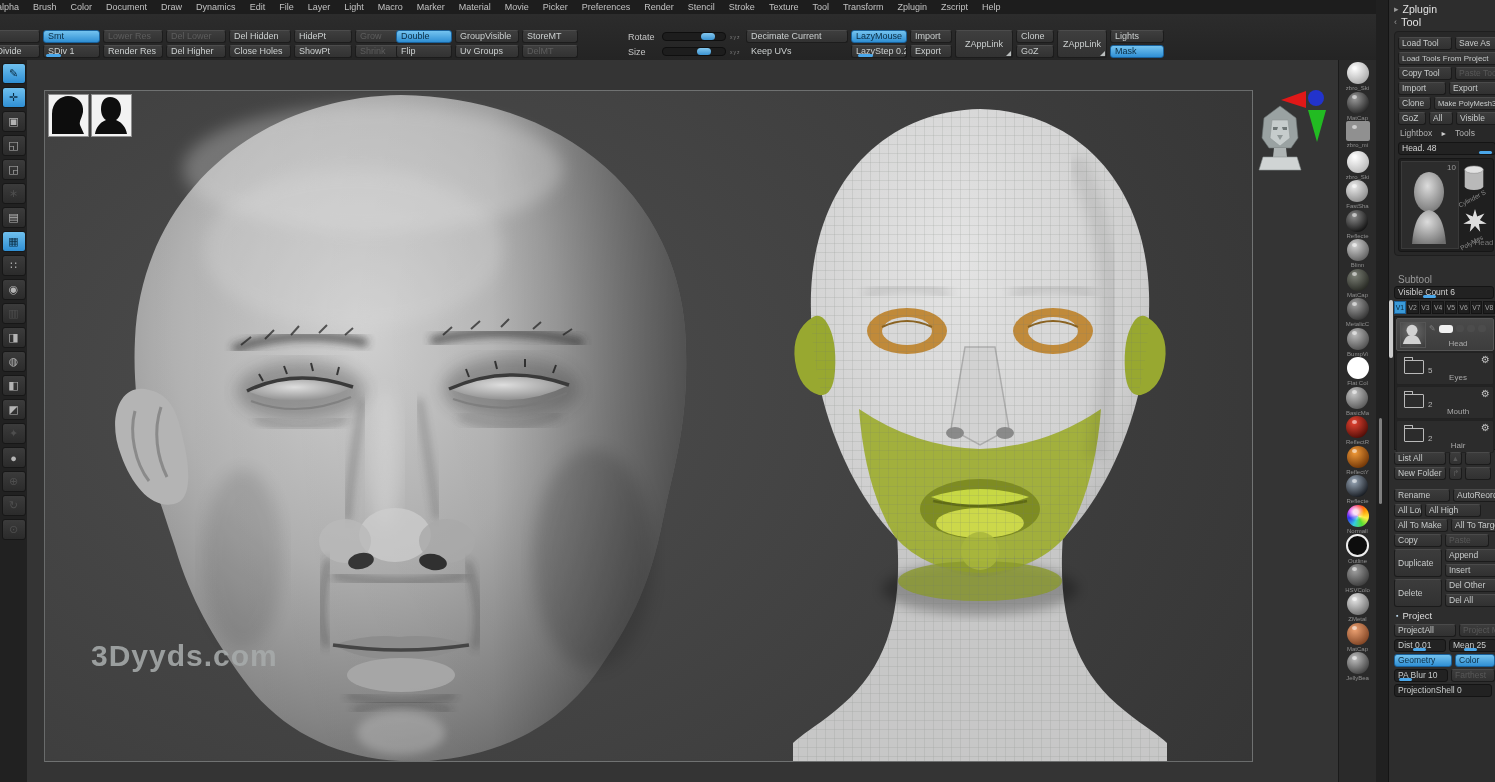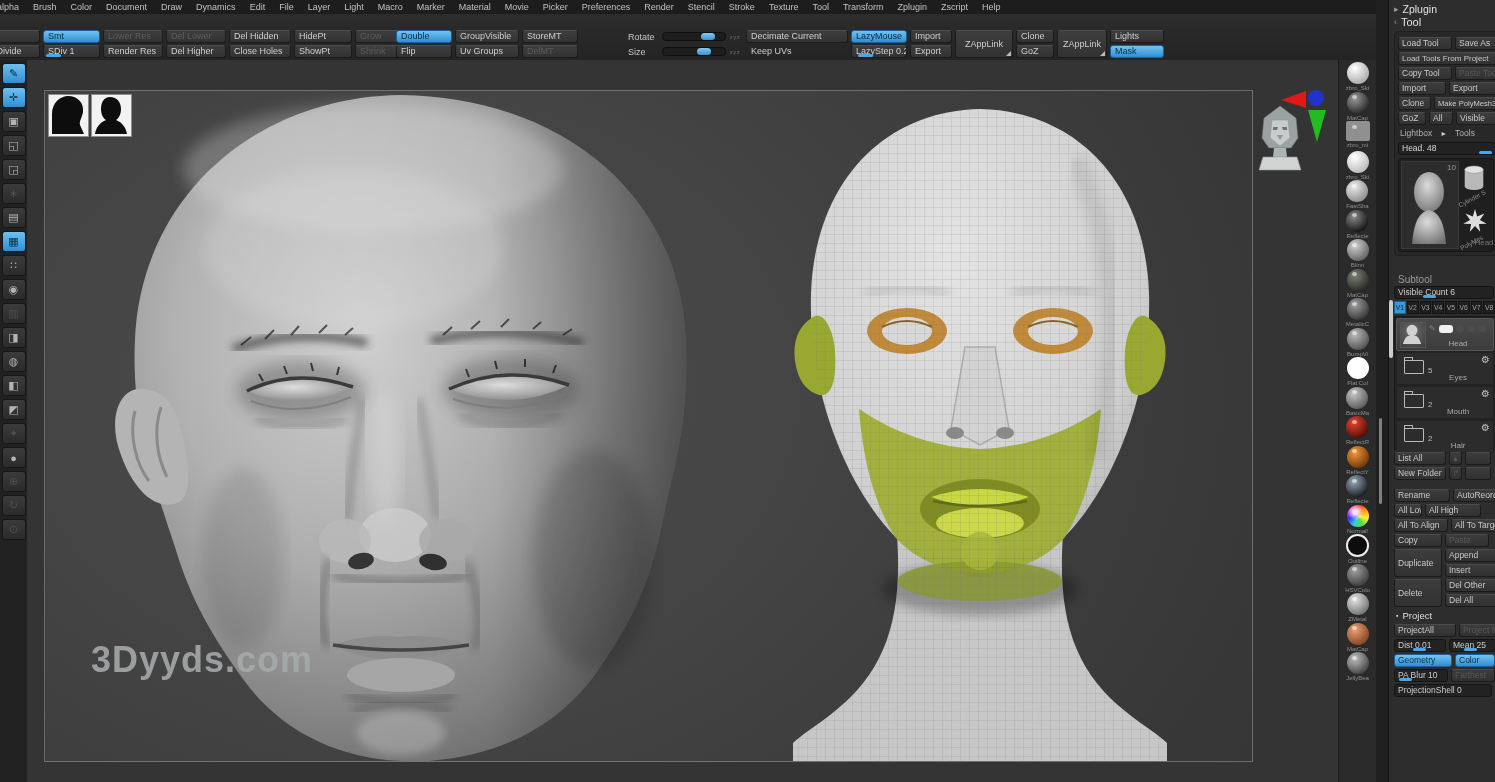--- a/index.html
+++ b/index.html
@@ -40,21 +40,21 @@
   .ric.active{background:linear-gradient(#6fc0ee,#2f8fd4);color:#0a2c42;}
   .ric.dim{color:#4e4e4e;}
 
   
   .canvas{position:absolute;left:27px;top:60px;width:1311px;height:722px;background:#343434;}
   .doc{position:absolute;left:17px;top:30px;width:1209px;height:672px;box-sizing:border-box;
     border:1px solid rgba(190,195,195,.38);overflow:hidden;
     background:radial-gradient(1000px 760px at 30% 45%, #4e4e4e 0%, #404040 55%, #353535 100%);}
   .thumbs{position:absolute;left:3px;top:3px;display:flex;gap:2px;}
   .thumb{width:39px;height:41px;background:#f2f2f2;border:1px solid #8f8f8f;}
-  .wm{position:absolute;left:46px;top:548px;font-size:36px;font-weight:bold;color:#a7abab;
+  .wm{position:absolute;left:46px;top:548px;font-size:30px;font-weight:bold;color:#a7abab;
     opacity:.88;letter-spacing:1px;text-align:center;}
   .polyhead{position:absolute;left:1229px;top:42px;}
   .gizmo{position:absolute;left:1252px;top:24px;}
 
   
   .matrail{position:absolute;left:1338px;top:60px;width:38px;height:722px;background:#2a2a2a;
     border-left:1px solid #1a1a1a;display:flex;flex-direction:column;align-items:center;padding-top:2px;box-sizing:border-box;}
   .mat-item{height:29.5px;display:flex;flex-direction:column;align-items:center;justify-content:flex-start;}
   .ball{width:22px;height:22px;border-radius:50%;background:radial-gradient(circle at 36% 30%, var(--c1,#ccc) 0%, var(--c2,#444) 80%);position:relative;}
   .ball:after{content:"";position:absolute;left:26%;top:18%;width:5px;height:4px;border-radius:50%;
@@ -777,21 +777,21 @@
 
     <div class="prow" style="margin-top:9px">
       <div class="rb" style="width:56px">Rename</div>
       <div class="rb" style="width:56px">AutoReorder</div>
     </div>
     <div class="prow">
       <div class="rb" style="width:28px">All Low</div>
       <div class="rb" style="width:56px">All High</div>
     </div>
     <div class="prow">
-      <div class="rb" style="width:54px">All To Align</div>
+      <div class="rb" style="width:54px">All To Make</div>
       <div class="rb" style="width:50px">All To Target</div>
     </div>
     <div class="prow">
       <div class="rb" style="width:48px">Copy</div>
       <div class="rb dim" style="width:44px">Paste</div>
     </div>
     <div class="prow">
       <div class="rb" style="width:48px;height:28px;line-height:26px">Duplicate</div>
       <div style="display:flex;flex-direction:column;gap:2px">
         <div class="rb" style="width:52px">Append</div>

